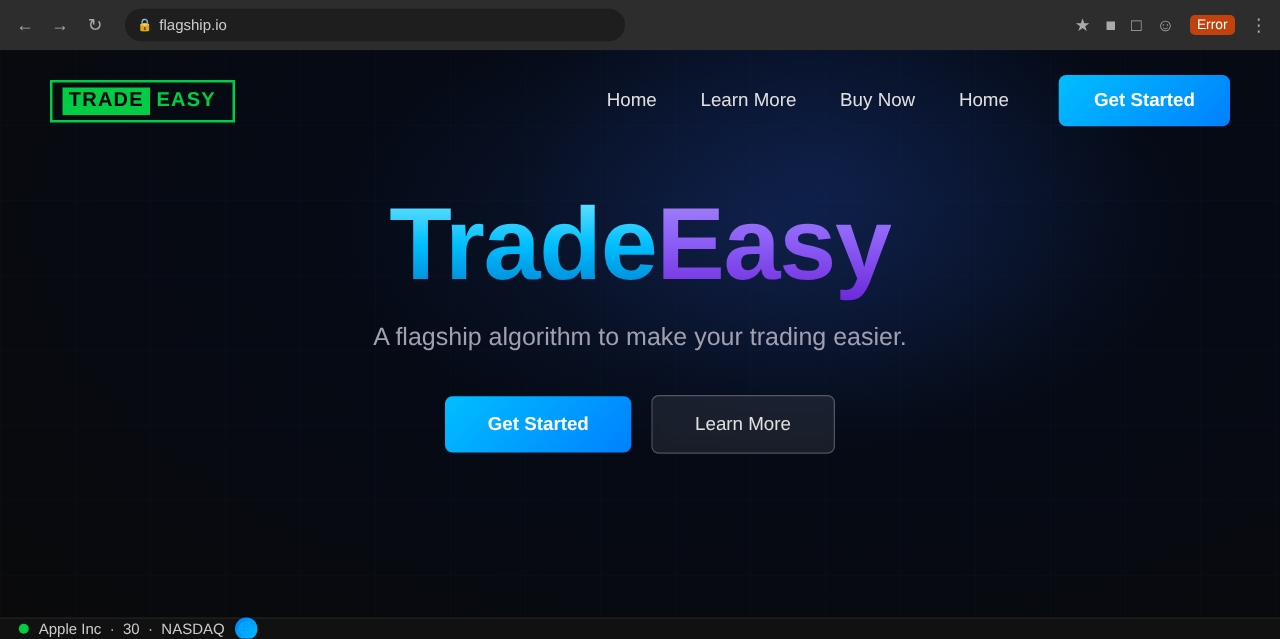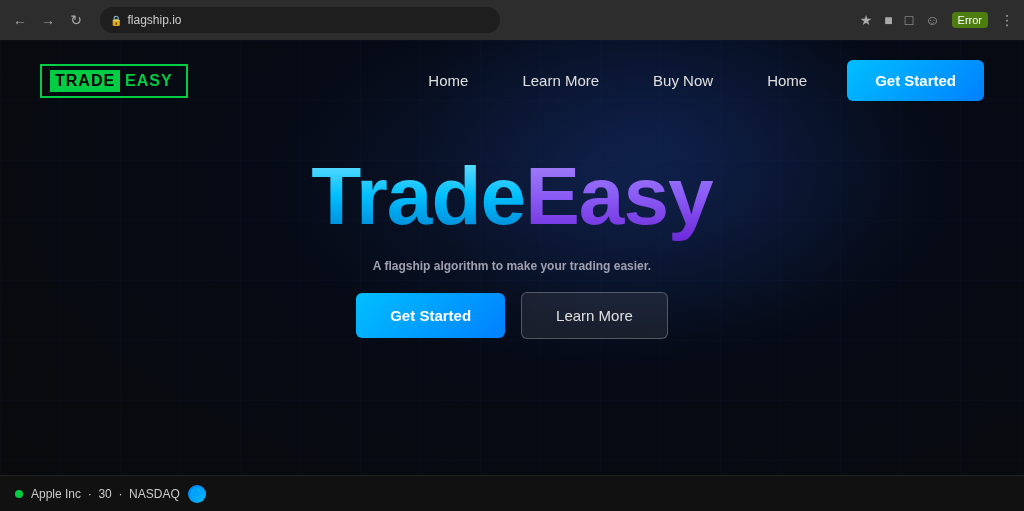--- a/index.html
+++ b/index.html
@@ -58,21 +58,21 @@
     .browser-right-icons {
       margin-left: auto;
       display: flex;
       align-items: center;
       gap: 12px;
       color: #aaa;
       font-size: 14px;
     }
 
     .error-badge {
-      background: #4d7c0f;
+      background: #c2410c;
       color: white;
       font-size: 11px;
       padding: 2px 6px;
       border-radius: 4px;
     }
 
     
     .website {
       width: 100%;
       height: calc(511px - 40px);
@@ -136,21 +136,21 @@
     .logo-easy {
       color: #00cc44;
       font-weight: 800;
       font-size: 16px;
       padding: 2px 5px;
       letter-spacing: 1px;
     }
 
     .nav-links {
       display: flex;
-      gap: 54px;
+      gap: 35px;
       align-items: center;
       margin-right: 40px;
     }
 
     .nav-link {
       color: #e0e0e0;
       text-decoration: none;
       font-size: 15px;
       font-weight: 400;
       cursor: pointer;
@@ -197,23 +197,23 @@
 
     .hero-title-easy {
       background: linear-gradient(180deg, #a78bfa 0%, #8b5cf6 50%, #6d28d9 100%);
       -webkit-background-clip: text;
       -webkit-text-fill-color: transparent;
       background-clip: text;
     }
 
     .hero-subtitle {
       color: #a0a0b0;
-      font-size: 12px;
-      margin-bottom: 19px;
-      font-weight: 700;
+      font-size: 20px;
+      margin-bottom: 34px;
+      font-weight: 400;
     }
 
     .hero-buttons {
       display: flex;
       gap: 16px;
       align-items: center;
     }
 
     .btn-get-started {
       background: linear-gradient(135deg, #00bfff, #0080ff);
@@ -238,21 +238,21 @@
       backdrop-filter: blur(4px);
     }
 
     
     .ticker-bar {
       position: absolute;
       bottom: 0;
       left: 0;
       right: 0;
       background: #111;
-      height: 36px;
+      height: 17px;
       display: flex;
       align-items: center;
       padding: 0 15px;
       z-index: 20;
       border-top: 1px solid #222;
     }
 
     .ticker-dot {
       width: 8px;
       height: 8px;

